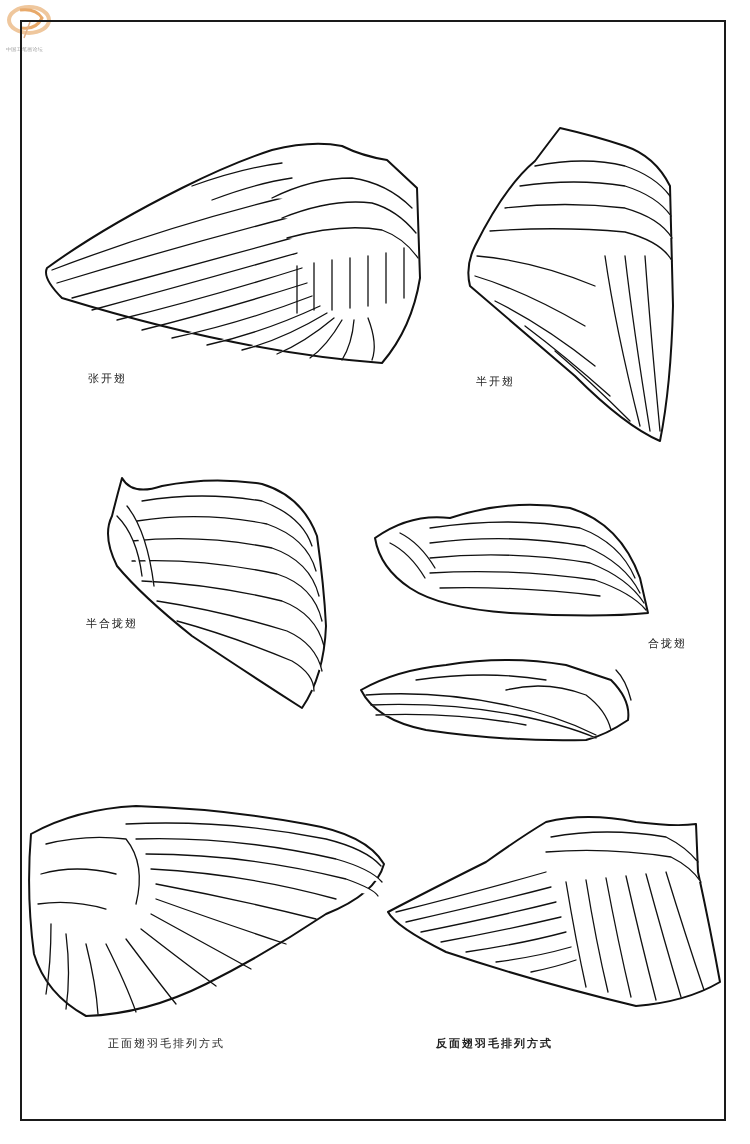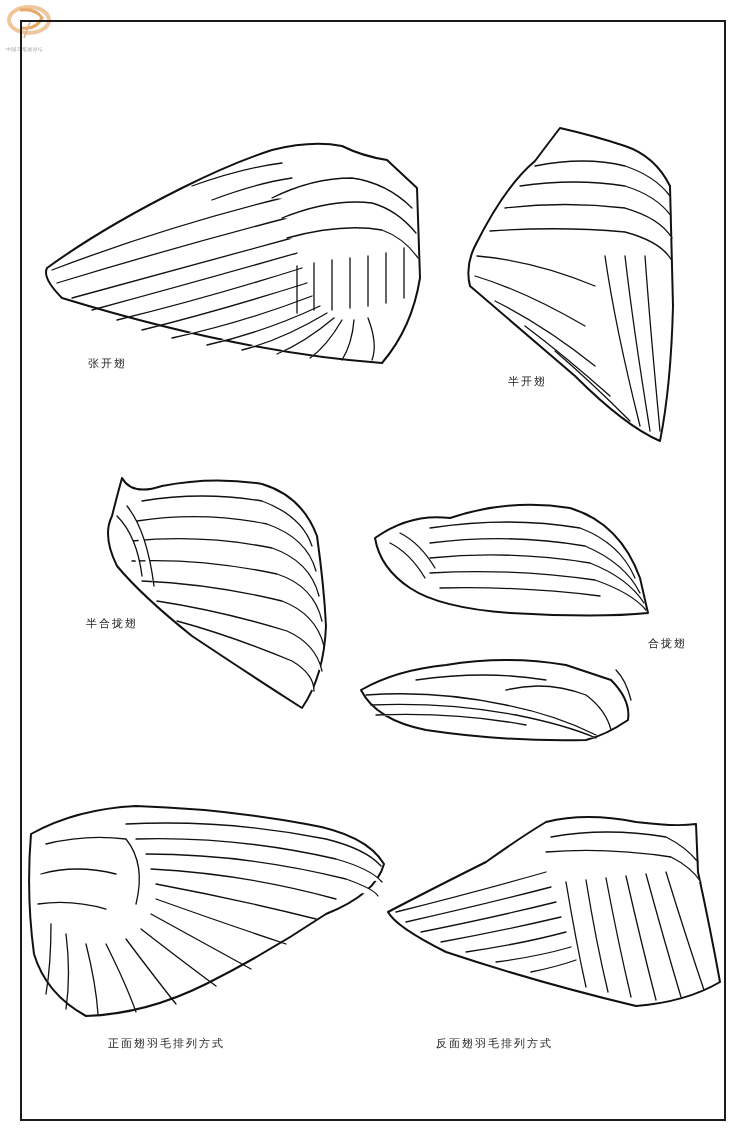--- a/index.html
+++ b/index.html
@@ -54,40 +54,40 @@
     <path class="thin" d="M170 62 Q215 45 250 40"></path>
     <path class="thin" d="M255 128 L255 175"></path>
       <path class="thin" d="M272 125 L272 172"></path>
     <path class="thin" d="M290 122 L290 172"></path>
       <path class="thin" d="M308 120 L308 170"></path>
     <path class="thin" d="M326 118 L326 168"></path>
       <path class="thin" d="M344 115 L344 165"></path>
     <path class="thin" d="M362 110 L362 160"></path>
   </svg>
 </div>
-<div class="label" style="left:88px;top:356px;">张开翅</div>
+<div class="label" style="left:88px;top:371px;">张开翅</div>
 
 <div class="fig" style="left:465px;top:126px;width:212px;height:318px;">
   <svg viewBox="0 0 212 318">
     <path d="M95 2 Q130 10 160 20 Q190 30 205 60 L208 180 Q206 260 195 315 Q160 300 110 250 Q40 190 5 160 Q0 140 10 120 Q40 60 70 35 Q85 15 95 2 Z"></path>
     <path class="thin" d="M70 40 Q120 30 160 40 Q190 50 205 70"></path>
     <path class="thin" d="M55 60 Q110 52 160 60 Q192 70 206 90"></path>
     <path class="thin" d="M40 82 Q100 75 160 82 Q195 92 207 112"></path>
     <path class="thin" d="M25 105 Q95 100 160 106 Q197 116 207 135"></path>
     <path class="thin" d="M12 130 Q70 135 130 160"></path>
     <path class="thin" d="M10 150 Q60 165 120 200"></path>
     <path class="thin" d="M30 175 Q80 200 130 240"></path>
     <path class="thin" d="M60 200 Q100 230 145 270"></path>
     <path class="thin" d="M90 225 Q125 255 165 295"></path>
     <path class="thin" d="M140 130 Q150 200 175 300"></path>
     <path class="thin" d="M160 130 Q168 200 185 305"></path>
     <path class="thin" d="M180 130 Q185 200 195 305"></path>
   </svg>
 </div>
-<div class="label" style="left:476px;top:374px;margin-left:32px;">半开翅</div>
+<div class="label" style="left:476px;top:374px;">半开翅</div>
 
 <div class="fig" style="left:102px;top:476px;width:226px;height:236px;">
   <svg viewBox="0 0 226 236">
     <path d="M20 2 Q30 20 60 10 Q110 0 160 8 Q200 20 215 60 Q222 110 224 150 Q222 200 200 232 Q150 200 90 160 Q40 120 15 90 Q0 60 10 40 Q15 20 20 2 Z"></path>
     <path class="thin" d="M40 25 Q100 15 160 25 Q200 40 210 70"></path>
     <path class="thin" d="M35 45 Q100 35 165 48 Q205 62 214 95"></path>
     <path class="thin" d="M30 65 Q100 58 170 72 Q208 85 217 120"></path>
     <path class="thin" d="M30 85 Q100 82 175 98 Q212 110 220 145"></path>
     <path class="thin" d="M40 105 Q110 108 180 125 Q214 138 222 170"></path>
     <path class="thin" d="M55 125 Q120 135 185 155 Q214 168 220 195"></path>
@@ -160,13 +160,13 @@
     <path class="thin" d="M110 150 Q150 145 185 135"></path>
     <path class="thin" d="M145 160 Q170 155 190 148"></path>
     <path class="thin" d="M180 70 Q190 130 200 175"></path>
     <path class="thin" d="M200 68 Q210 130 222 180"></path>
     <path class="thin" d="M220 66 Q232 130 245 185"></path>
     <path class="thin" d="M240 64 Q255 130 270 188"></path>
     <path class="thin" d="M260 62 Q278 128 295 185"></path>
     <path class="thin" d="M280 60 Q300 125 318 178"></path>
   </svg>
 </div>
-<div class="label" style="left:436px;top:1036px;">反面翅羽毛排列方式</div>
+<div class="label" style="left:436px;top:1036px;font-weight:bold;">反面翅羽毛排列方式</div>
 
 </body></html>

